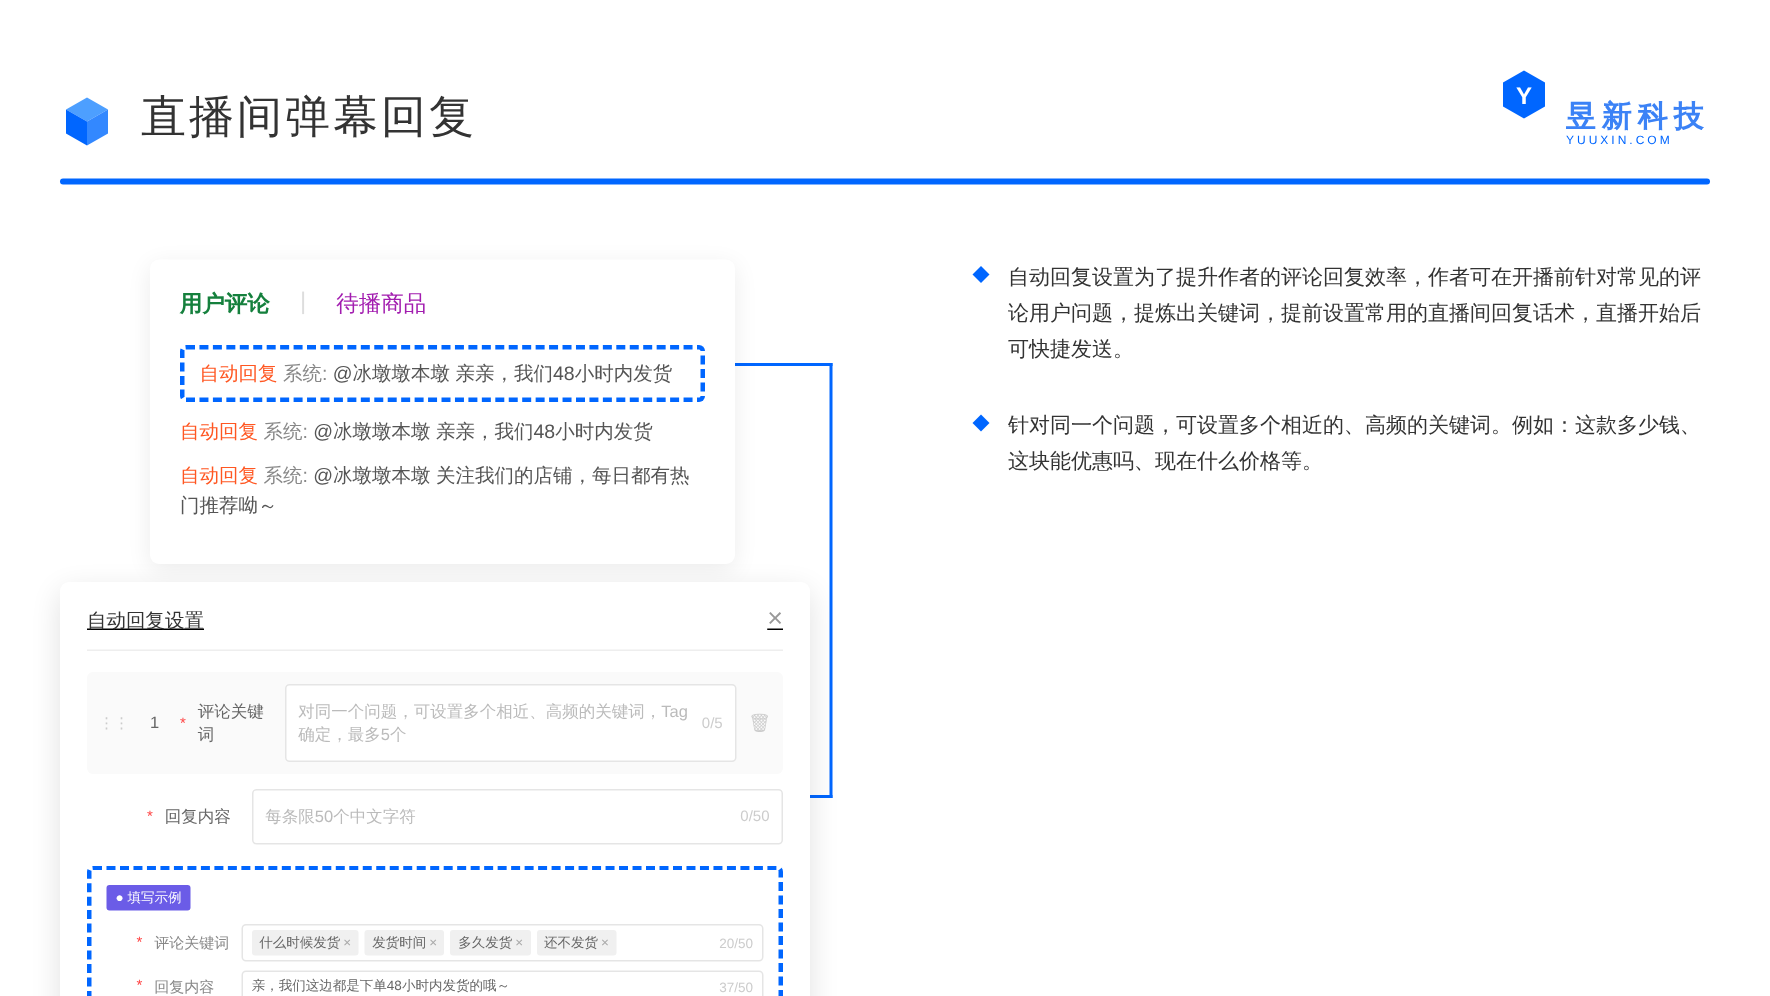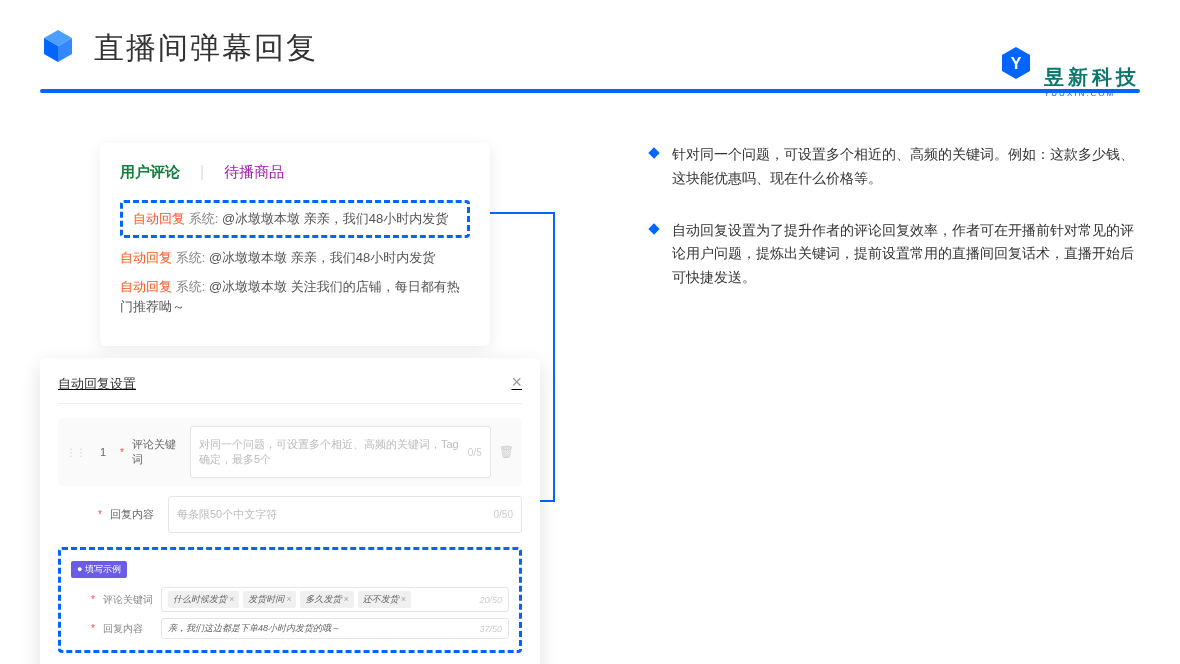--- a/index.html
+++ b/index.html
@@ -1,23 +1,23 @@
 <!DOCTYPE html>
 <html><head>
 <meta charset="utf-8">
 <style>
 *{margin:0;padding:0;box-sizing:border-box;font-family:"Microsoft YaHei",sans-serif;}
 body{width:1180px;height:664px;background:#fff;position:relative;overflow:hidden;}
-.header{display:flex;align-items:flex-start;padding:28px 40px 12px;}
+.header{display:flex;align-items:flex-end;padding:15px 40px 12px;margin-top:43px;}
 .cube-icon{width:36px;height:36px;margin-right:18px;position:relative;}
 .cube-icon svg{width:100%;height:100%;}
 .page-title{font-size:30px;color:#333;font-weight:500;letter-spacing:2px;}
 .brand{position:absolute;right:40px;top:28px;display:flex;align-items:center;}
 .brand-logo{width:36px;height:36px;margin-right:10px;}
-.brand-text{color:#0f766e;font-size:20px;font-weight:bold;letter-spacing:4px;margin-top:36px;}
+.brand-text{color:#3b82f6;font-size:20px;font-weight:bold;letter-spacing:4px;margin-top:36px;}
 .brand-sub{color:#0066ff;font-size:8px;letter-spacing:2px;margin-top:-2px;}
 .hr{height:4px;background:#0066ff;margin:8px 40px 0;border-radius:2px;}
 .content{display:flex;padding:50px 40px 0;}
 .left{width:500px;position:relative;}
 .right{flex:1;padding-left:80px;}
 .card1{position:absolute;left:60px;top:0;width:390px;background:#fff;border-radius:6px;box-shadow:0 4px 16px rgba(0,0,0,0.08);padding:20px;z-index:1;}
 .tabs{display:flex;gap:20px;margin-bottom:18px;}
 .tab{font-size:15px;color:#a21caf;cursor:pointer;}
 .tab.active{color:#15803d;font-weight:bold;}
 .tab-divider{color:#ddd;}
@@ -37,21 +37,21 @@
 .input-box{flex:1;background:#fff;border:1px solid #e5e5e5;border-radius:3px;padding:10px 8px;font-size:11px;color:#bbb;display:flex;justify-content:space-between;align-items:center;}
 .count{color:#ccc;font-size:10px;}
 .trash{color:#ccc;font-size:12px;}
 .sub-row{display:flex;align-items:center;gap:8px;padding:4px 0 4px 40px;}
 .highlight-box2{border:3px dashed #0066ff;border-radius:4px;padding:8px 10px;margin-top:10px;}
 .add-link{font-size:10px;color:#6666ff;}
 .add-hint{font-size:10px;color:#bbb;margin-left:8px;}
 .badge{background:#6b5ce7;color:#fff;font-size:9px;padding:2px 6px;border-radius:2px;display:inline-block;margin-bottom:6px;}
 .tag-row{display:flex;align-items:center;gap:8px;padding:3px 0 3px 20px;}
 .tag-label{font-size:10px;color:#888;width:50px;}
-.tag-box{flex:1;background:#fff;border:1px solid #e5e5e5;border-radius:3px;padding:3px 6px;display:flex;align-items:center;gap:4px;flex-wrap:wrap;font-style:italic;}
+.tag-box{flex:1;background:#fff;border:1px solid #e5e5e5;border-radius:3px;padding:3px 6px;display:flex;align-items:center;gap:4px;flex-wrap:wrap;}
 .tag{background:#f0f0f0;font-size:9px;color:#666;padding:2px 5px;border-radius:2px;}
 .tag-x{color:#aaa;margin-left:2px;}
 .tag-count{color:#ccc;font-size:9px;margin-left:auto;}
 .connector{position:absolute;border:2px solid #0066ff;z-index:0;}
 .conn-h{left:445px;top:69px;width:70px;height:0;border-top:2px solid #0066ff;border-left:none;border-right:none;border-bottom:none;}
 .conn-v{left:513px;top:69px;width:0;height:290px;border-left:2px solid #0066ff;border-top:none;border-right:none;border-bottom:none;}
 .conn-h2{left:473px;top:357px;width:42px;height:0;border-top:2px solid #0066ff;border-left:none;border-right:none;border-bottom:none;}
 .section-head{display:flex;align-items:center;margin-bottom:30px;}
 .bub-icon{width:32px;height:32px;margin-right:14px;position:relative;}
 .bub1{position:absolute;width:26px;height:26px;background:#0066ff;border-radius:50%;left:0;top:0;}
@@ -154,20 +154,20 @@
             </div>
         </div>
       </div>
       <div style="text-align:right;padding:6px 10px 0;"></div>
     </div>
   </div>
 
   <div class="right">
     <div class="bullet">
       <div class="diamond"></div>
-      <div class="bullet-text">针对同一个问题，可设置多个相近的、高频的关键词。例如：这款多少钱、这块能优惠吗、现在什么价格等。</div>
+      <div class="bullet-text">自动回复设置为了提升作者的评论回复效率，作者可在开播前针对常见的评论用户问题，提炼出关键词，提前设置常用的直播间回复话术，直播开始后可快捷发送。</div>
     </div>
     <div class="bullet">
       <div class="diamond"></div>
-      <div class="bullet-text">自动回复设置为了提升作者的评论回复效率，作者可在开播前针对常见的评论用户问题，提炼出关键词，提前设置常用的直播间回复话术，直播开始后可快捷发送。</div>
+      <div class="bullet-text">针对同一个问题，可设置多个相近的、高频的关键词。例如：这款多少钱、这块能优惠吗、现在什么价格等。</div>
     </div>
   </div>
 </div>
 
 </body></html>

